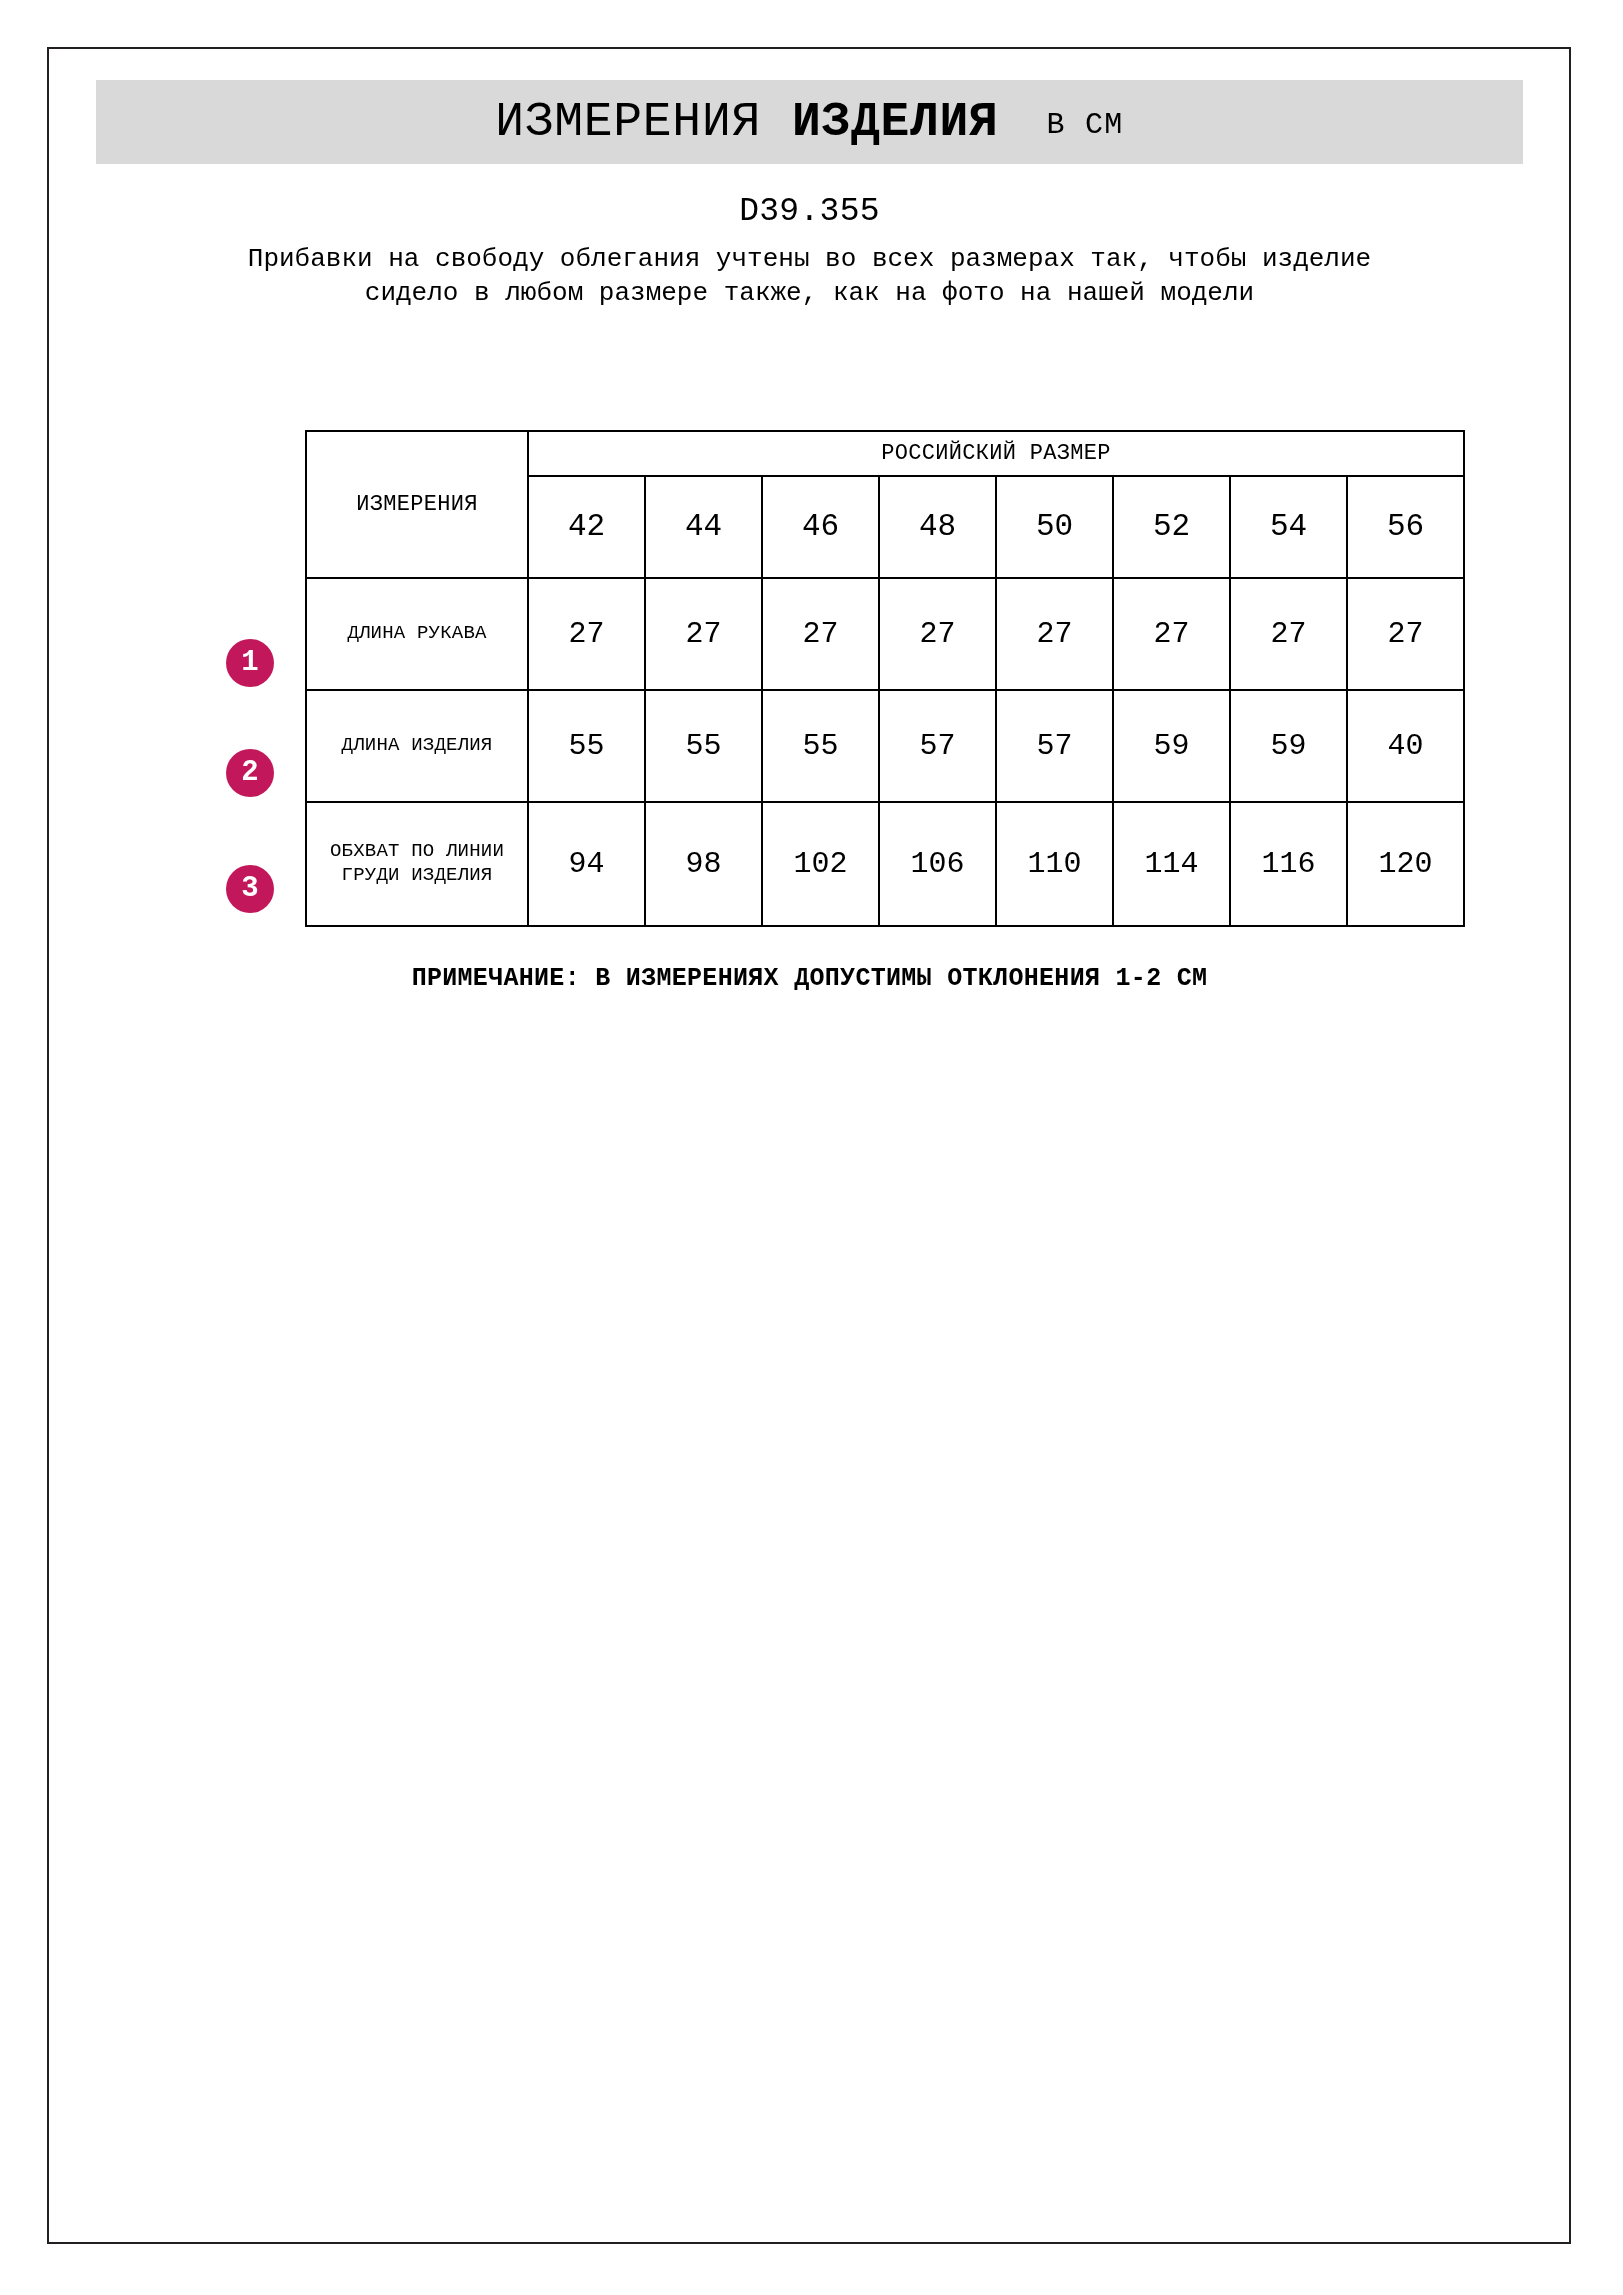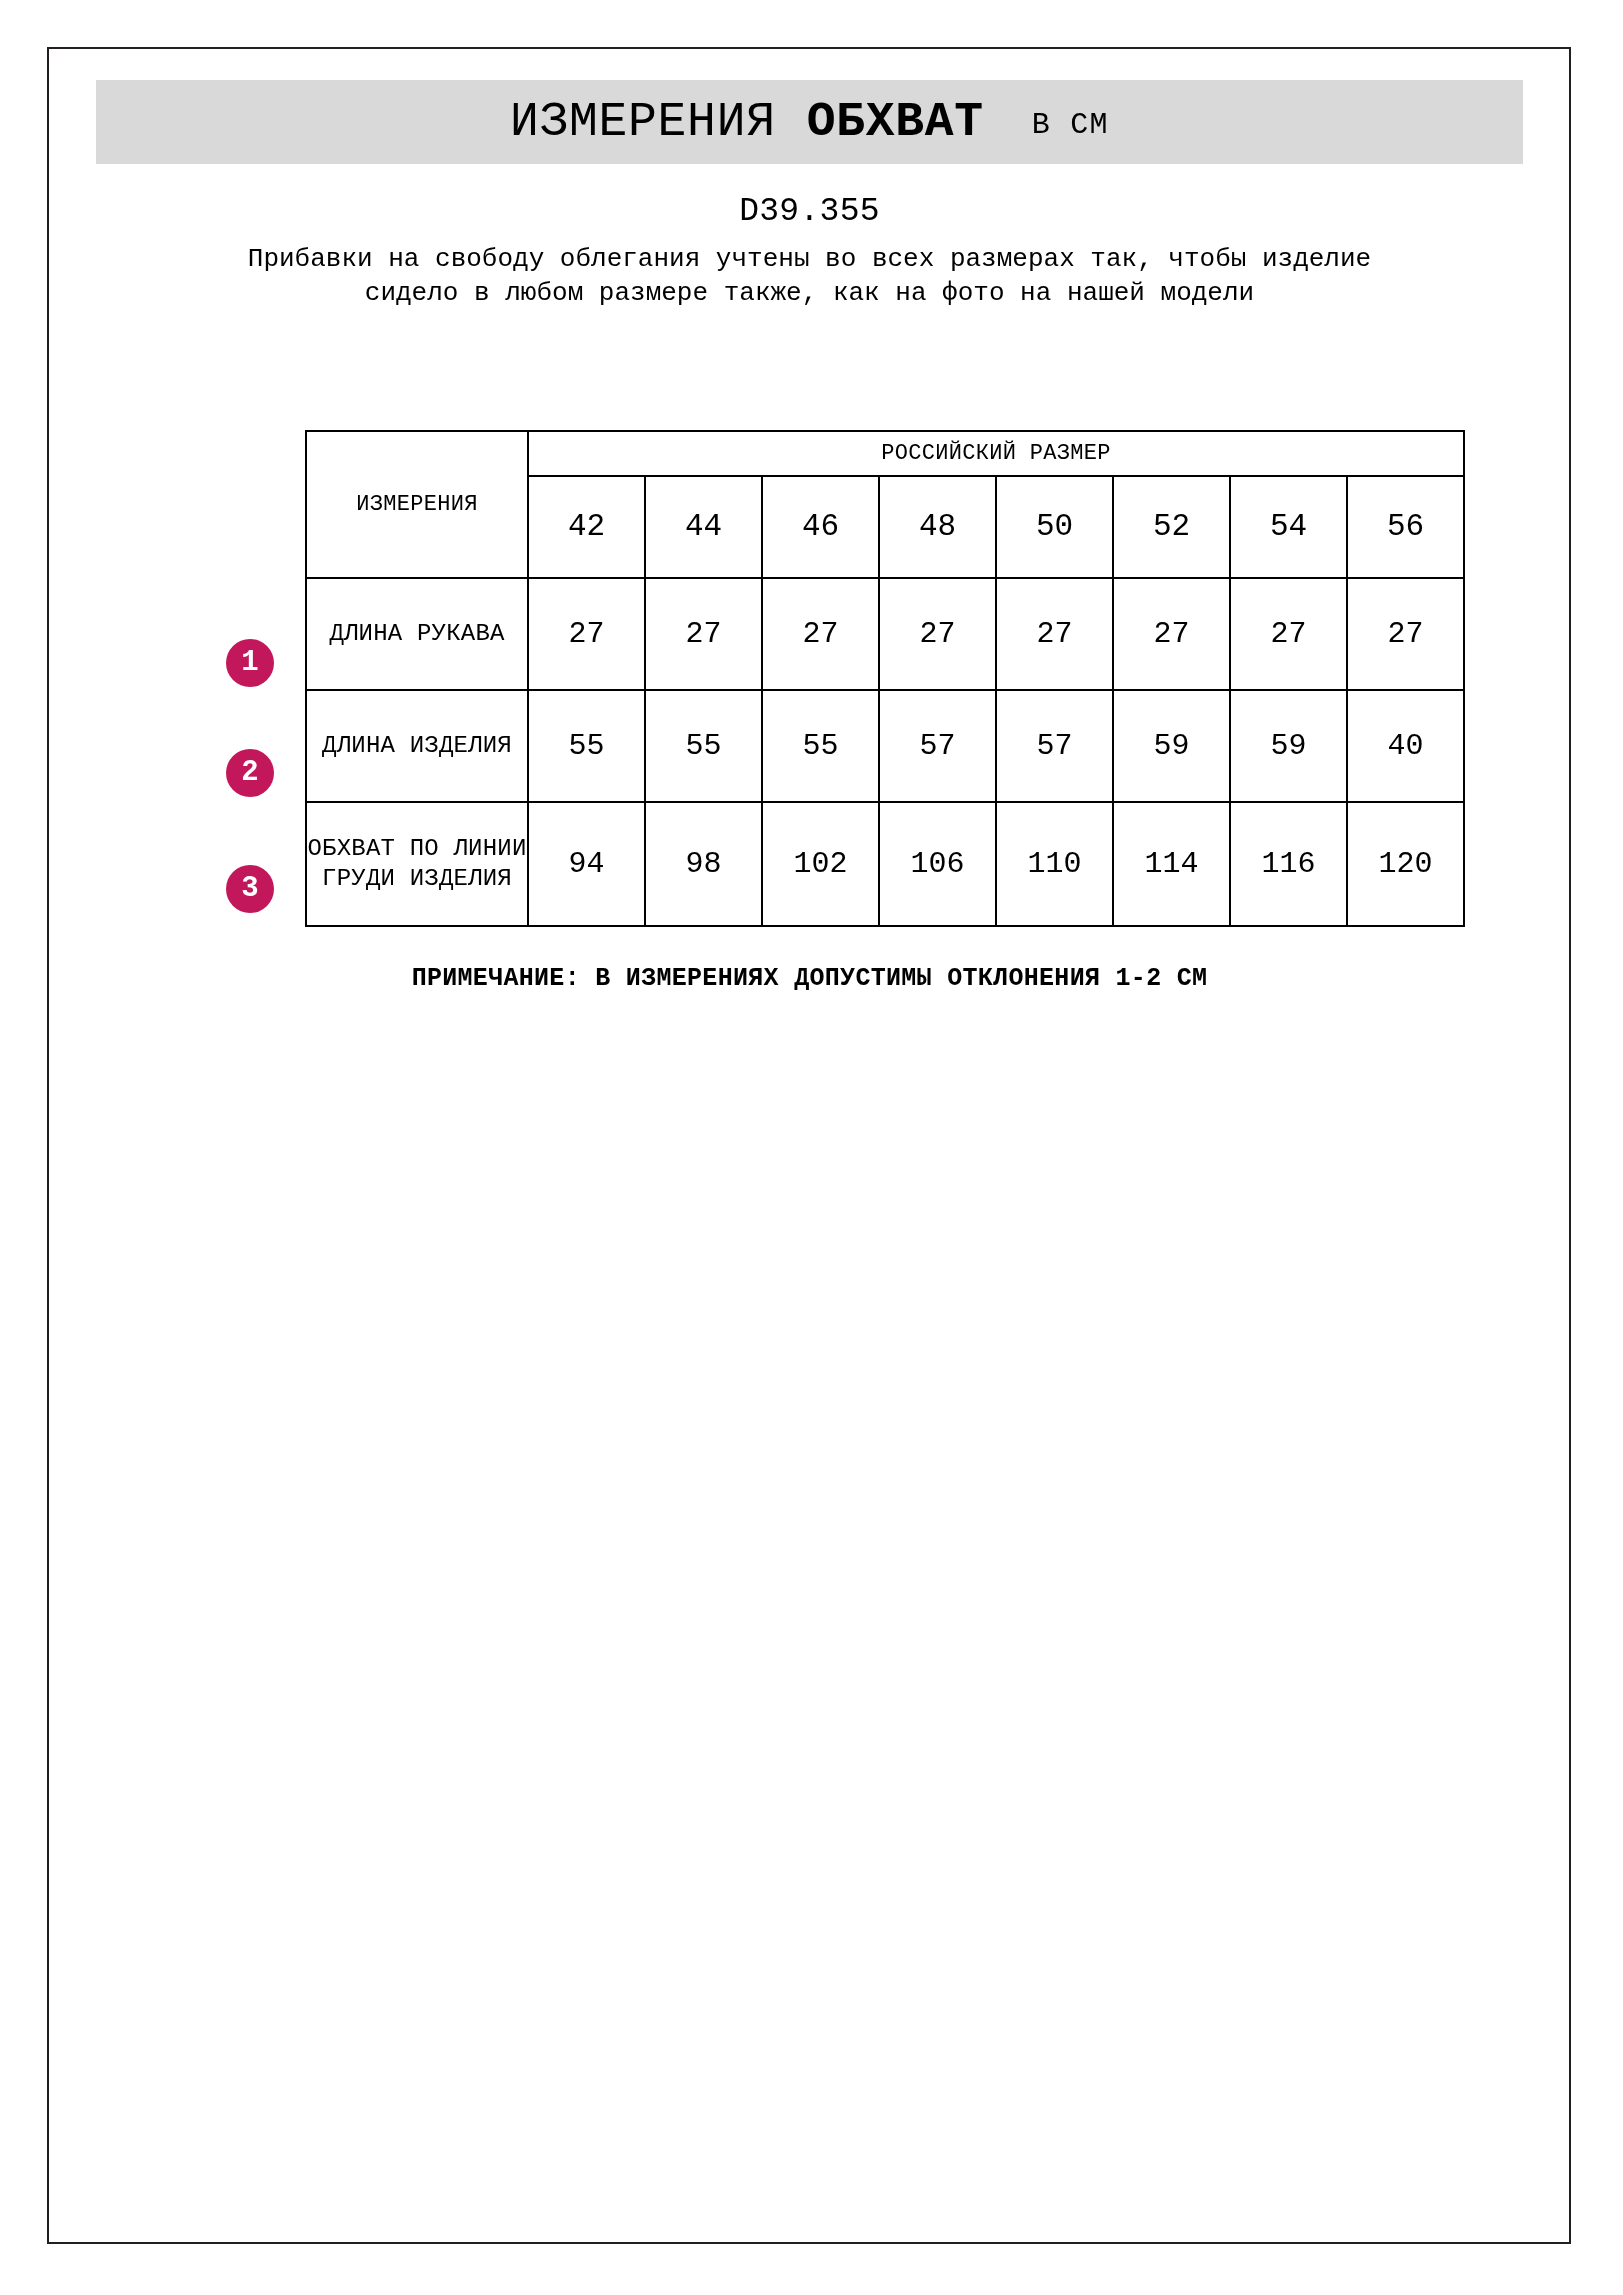--- a/index.html
+++ b/index.html
@@ -111,21 +111,21 @@
   .meas-head {
     font-size: 22px;
     letter-spacing: 0.3px;
     height: 145px;
   }
   .size-num {
     font-size: 31px;
     font-weight: 700;
   }
   .row-label {
-    font-size: 24px;
+    font-size: 19px;
     line-height: 1.25;
     letter-spacing: 0.2px;
     padding: 5.2px 9.2px;
   }
   .val {
     font-size: 30px;
   }
   .r1 td { height: 110px; }
   .r2 td { height: 110px; }
   .r3 td { height: 122px; }
@@ -160,21 +160,21 @@
   }
 </style>
 </head>
 <body>
 
 <div class="page">
   <div class="inner">
 
     <div class="header-band">
       <span class="header-title-1">ИЗМЕРЕНИЯ</span>
-      <span class="header-title-2">ОБХВАТ</span>
+      <span class="header-title-2">ИЗДЕЛИЯ</span>
       <span class="header-units">В СМ</span>
     </div>
 
     <div class="article-code">D39.355</div>
 
     <div class="intro">Прибавки на свободу облегания учтены во всех размерах так, чтобы изделие сидело в любом размере также, как на фото на нашей модели</div>
 
     <div class="table-wrap">
 
       <div class="badge badge-1">1</div>

